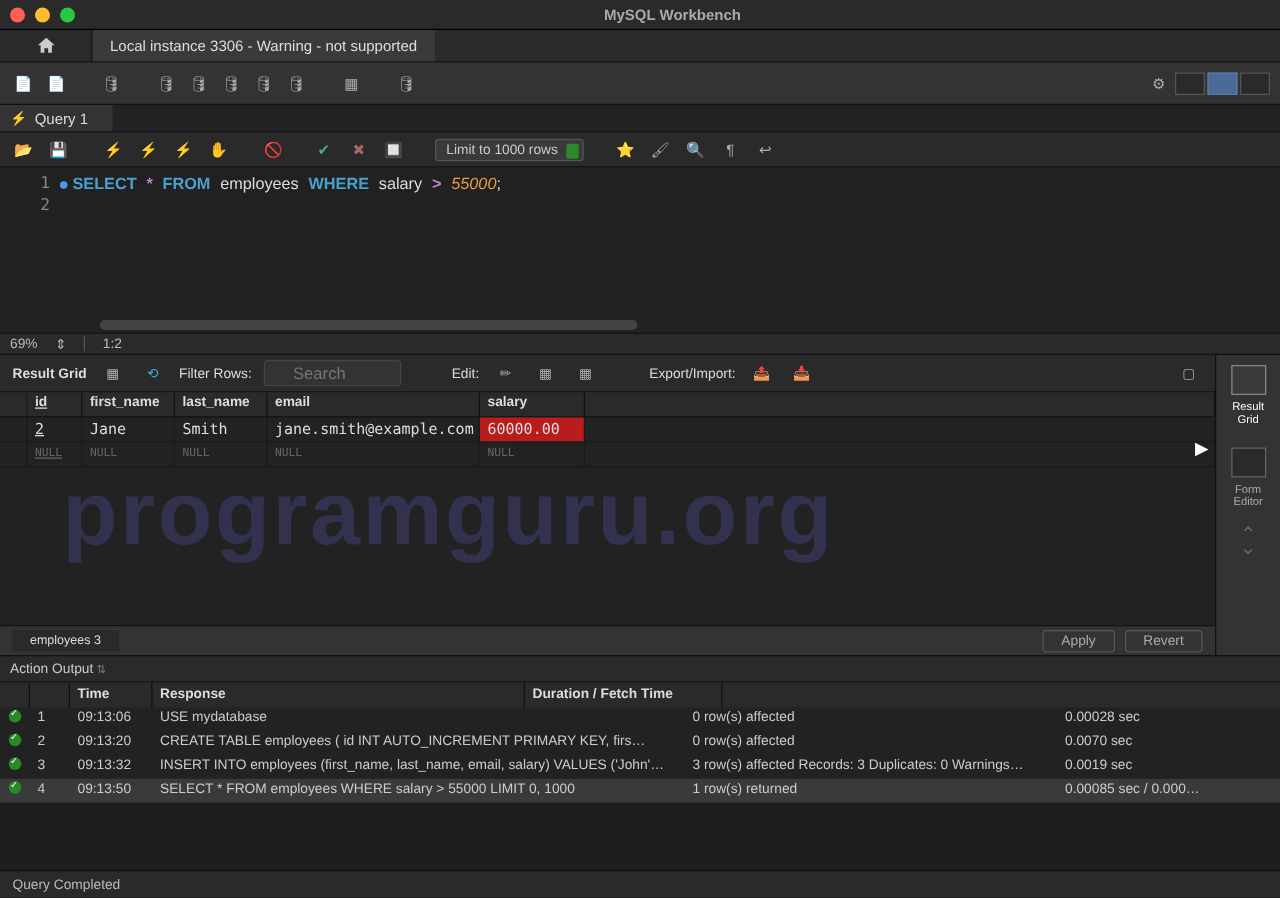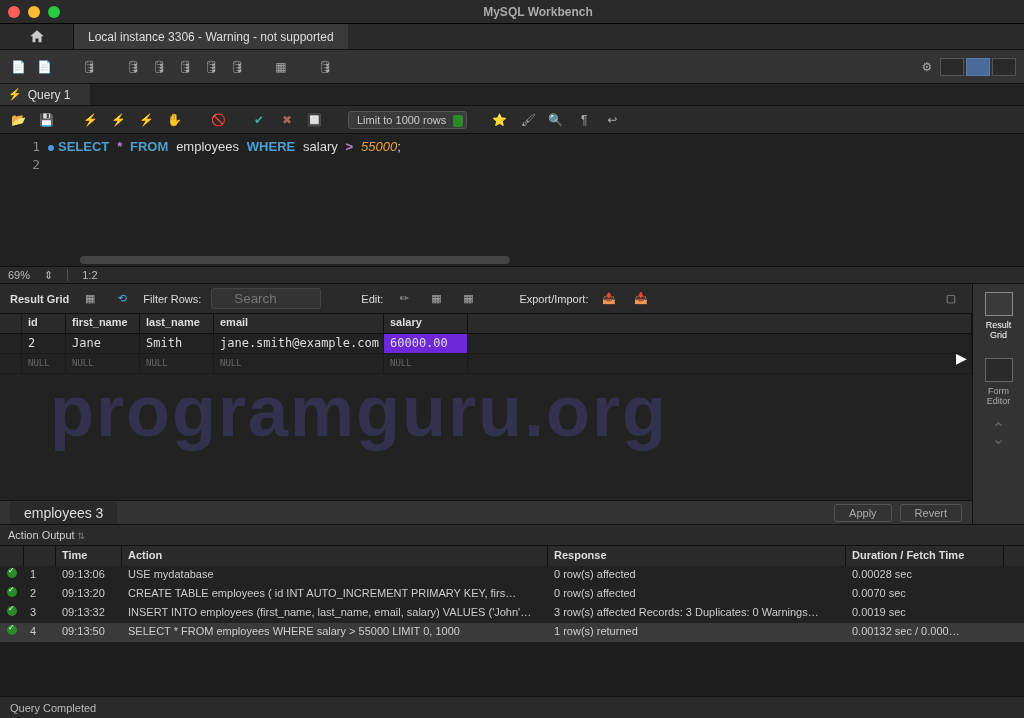--- a/index.html
+++ b/index.html
@@ -68,28 +68,28 @@
 .filter-input { background:#333; border:1px solid #444; border-radius:3px; padding:2px 6px 2px 22px; color:#aaa; width:110px; position:relative; }
 .filter-wrap { position:relative; }
 .filter-wrap::before { content:"🔍"; position:absolute; left:5px; top:1px; font-size:10px; opacity:.6; }
 
 
 .grid { background:#222; flex:1; }
 .grid-head { display:flex; background:#2a2a2a; height:20px; border-bottom:1px solid #111; }
 .grid-head .cell { padding:2px 6px; border-right:1px solid #111; font-size:11px; color:#ddd; font-weight:600; }
 .grid-row { display:flex; height:20px; border-bottom:1px solid #1a1a1a; }
 .grid-row .cell { padding:2px 6px; border-right:1px solid #1a1a1a; font-size:12px; color:#ddd; font-family:Menlo,Consolas,monospace; }
-.cell.highlight { background:#6d28d9; }
+.cell.highlight { background:#b91c1c; }
 .cell.null { color:#666; font-size:9px; padding-top:4px; }
-.c-id{width:44px;} .c-fn{width:74px;} .c-ln{width:74px;} .c-em{width:170px;} .c-sal{width:84px;} .c-rest{flex:1;}
+.c-id{width:44px;text-decoration:underline;} .c-fn{width:74px;} .c-ln{width:74px;} .c-em{width:170px;} .c-sal{width:84px;} .c-rest{flex:1;}
 .grid-row-ctrl { width:22px; border-right:1px solid #1a1a1a; }
 
 
 .result-footer { height:24px; background:#333; display:flex; align-items:center; padding:0 10px; border-top:1px solid #111; }
-.result-tab { background:#2a2a2a; padding:3px 14px; font-size:14px; color:#ddd; }
+.result-tab { background:#2a2a2a; padding:3px 14px; font-size:10px; color:#ddd; }
 .result-footer .right { margin-left:auto; display:flex; gap:8px; }
 .btnx { border:1px solid #555; background:#333; color:#aaa; padding:2px 14px; font-size:11px; border-radius:3px; cursor:pointer; }
 
 
 .ao-header { height:22px; background:#2a2a2a; display:flex; align-items:center; padding:0 8px; gap:8px; font-size:11px; color:#ccc; border-bottom:1px solid #111; border-top:1px solid #111; }
 .ao-dd::after { content:" ⇅"; opacity:.5; font-size:9px; }
 .ao-table { background:#222; }
 .ao-head { display:flex; background:#2a2a2a; height:20px; font-size:11px; color:#ddd; font-weight:600; }
 .ao-head > div { padding:3px 6px; border-right:1px solid #111; }
 .ao-row { display:flex; height:19px; font-size:11px; color:#ccc; }
@@ -281,21 +281,20 @@
 <div class="arrow-handle">▶</div>
 
 <div class="ao-header">
   <span class="ao-dd">Action Output</span>
 </div>
 <div class="ao-table">
   <div class="ao-head">
     <div class="ao-status"></div>
     <div class="ao-n"></div>
     <div class="ao-t">Time</div>
-    <div class="ao-a">Action</div>
     <div class="ao-r">Response</div>
     <div class="ao-d">Duration / Fetch Time</div>
   </div>
   <div class="ao-row">
     <div class="ao-status"><span class="ok-dot"></span></div>
     <div class="ao-n">1</div>
     <div class="ao-t">09:13:06</div>
     <div class="ao-a">USE mydatabase</div>
     <div class="ao-r">0 row(s) affected</div>
     <div class="ao-d">0.00028 sec</div>
@@ -315,21 +314,21 @@
     <div class="ao-a">INSERT INTO employees (first_name, last_name, email, salary) VALUES ('John'…</div>
     <div class="ao-r">3 row(s) affected Records: 3  Duplicates: 0  Warnings…</div>
     <div class="ao-d">0.0019 sec</div>
   </div>
   <div class="ao-row sel">
     <div class="ao-status"><span class="ok-dot"></span></div>
     <div class="ao-n">4</div>
     <div class="ao-t">09:13:50</div>
     <div class="ao-a">SELECT * FROM employees WHERE salary &gt; 55000 LIMIT 0, 1000</div>
     <div class="ao-r">1 row(s) returned</div>
-    <div class="ao-d">0.00132 sec / 0.000…</div>
+    <div class="ao-d">0.00085 sec / 0.000…</div>
   </div>
 </div>
 
 <div class="status-bar">
   <span>Query Completed</span>
 </div>
 
 <div class="watermark">programguru.org</div>
 
 </body></html>

